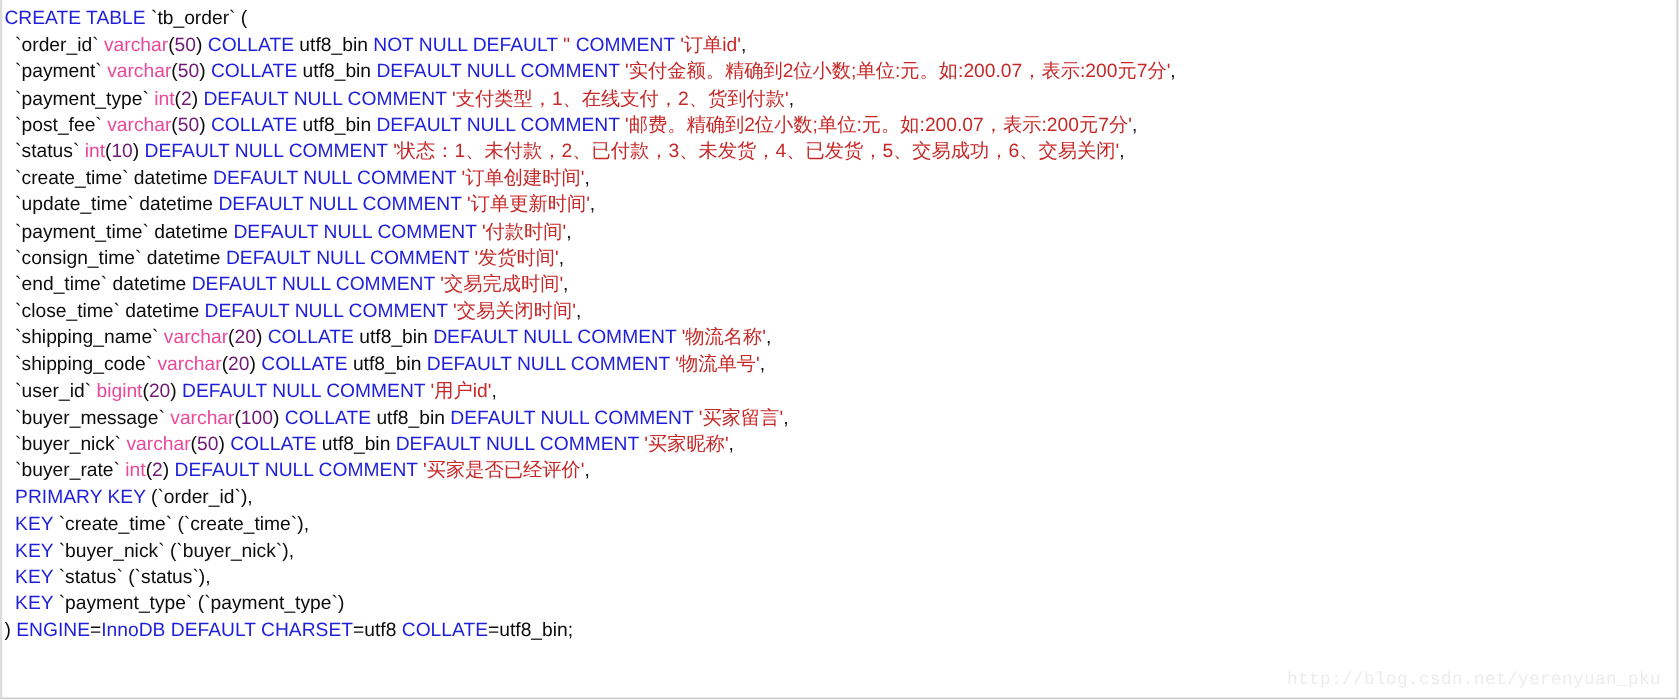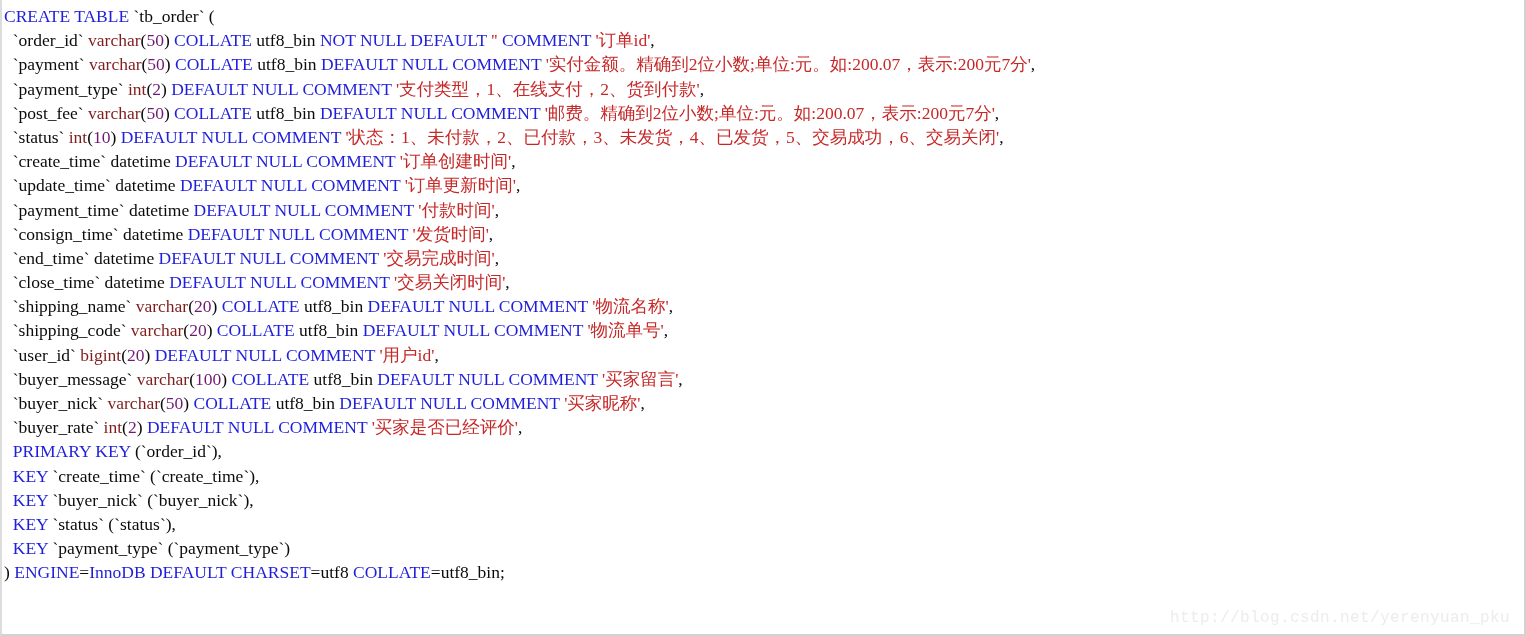--- a/index.html
+++ b/index.html
@@ -25,37 +25,37 @@
     border-right: 2px solid #d2d2d2;
     border-bottom: 2px solid #d2d2d2;
     border-top: 0;
     padding: 4px 0 0 0;
   }
 
   #code-block {
     margin: 0;
     padding: 0;
     white-space: pre;
-    font-family: Liberation Serif, serif;
+    font-family: Liberation Sans, sans-serif;
     font-size: 17.5px;
     line-height: 24.2px;
     letter-spacing: 0px;
     color: #000000;
   }
 
   .code-line {
     display: block;
     white-space: pre;
     height: 24.2px;
     padding-left: 2px;
   }
 
   
   .t-kw      { color: #1f1fdb; }            
-  .t-type    { color: #7f1d1d; }            
+  .t-type    { color: #ec4899; }            
   .t-num     { color: #701a75; }            
   .t-str     { color: #c62828; }            
   .t-plain   { color: #0b0b0b; }            
   .t-ident   { color: #0b0b0b; }            
 
   #watermark {
     position: absolute;
     right: 14px;
     bottom: 6px;
     font-family: "Liberation Mono", "DejaVu Sans Mono", monospace;

